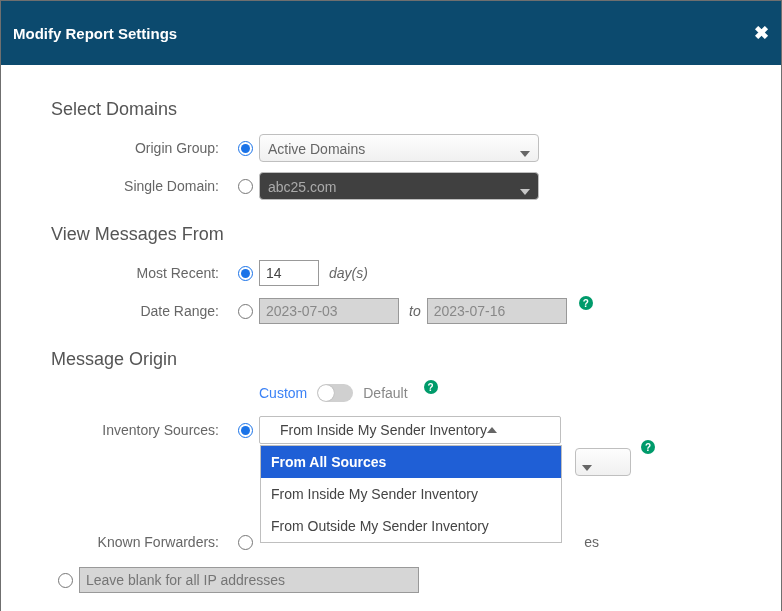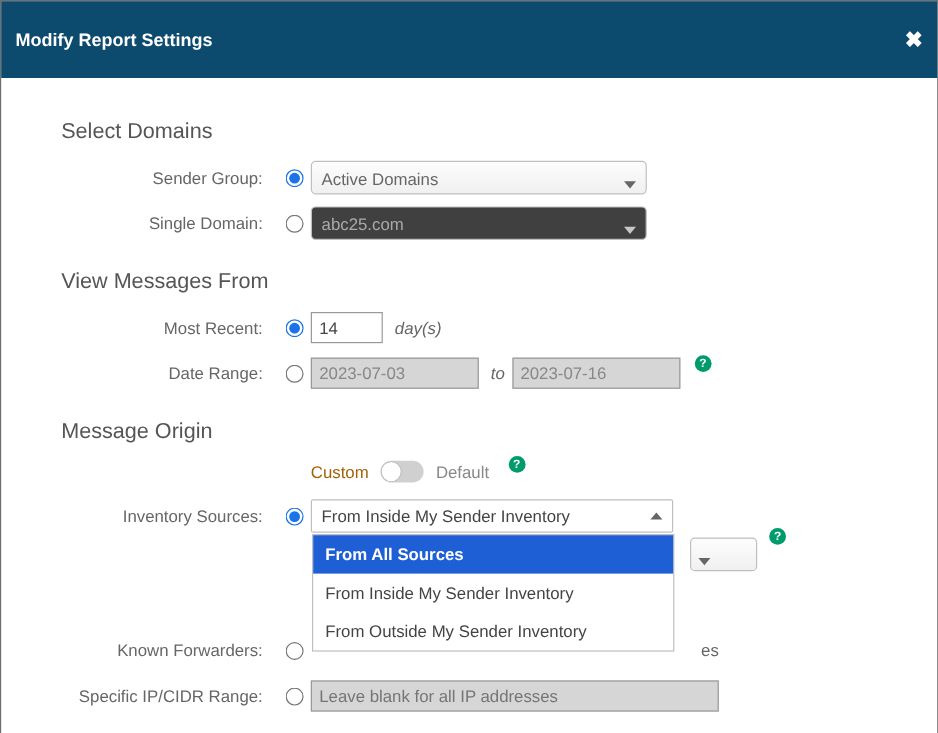--- a/index.html
+++ b/index.html
@@ -105,21 +105,21 @@
     width:14px;height:14px;border-radius:50%;
     background:#009b6b;color:#fff;font-size:10px;
     display:inline-flex;align-items:center;justify-content:center;
     font-weight:bold;cursor:pointer;margin-left:6px;
     position:relative; top:-8px;
   }
   .toggle-row {
     display:flex;align-items:center;gap:10px;
     margin-left:208px;margin-bottom:14px;
   }
-  .toggle-label-on { color:#a16207; }
+  .toggle-label-on { color:#3b82f6; }
   .toggle-label-off { color:#888; }
   .toggle {
     width:36px;height:18px;border-radius:9px;background:#d0d0d0;
     position:relative;cursor:pointer;
   }
   .toggle-knob {
     width:16px;height:16px;border-radius:50%;background:#fff;
     position:absolute;top:1px;left:1px;box-shadow:0 0 1px rgba(0,0,0,.4);
   }
   .dropdown-open {
@@ -133,22 +133,22 @@
   .dropdown-open .opt {
     padding:8px 10px;
     cursor:pointer;color:#444;
   }
   .dropdown-open .opt.sel {
     background:#1f5fd6;color:#fff;font-weight:bold;
   }
   .sources-select {
     border:1px solid #bfbfbf;border-radius:2px;
     width:302px;height:28px;
-    display:flex;align-items:center;justify-content:space-between;
-    padding:4px 8px;background:#fff;color:#444;cursor:pointer;
+    display:flex;align-items:center;
+    padding:4px 20px;background:#fff;color:#444;cursor:pointer;
     position:relative;
   }
   .caret-up {
     width:0;height:0;
     border-left:5px solid transparent;
     border-right:5px solid transparent;
     border-bottom:6px solid #666;
   }
   .footer {
     display:flex;gap:26px;justify-content:center;
@@ -169,21 +169,21 @@
   <div class="titlebar">
     <span>Modify Report Settings</span>
     <span class="close-x">✖</span>
   </div>
 
   <div class="body">
 
     <div class="section-heading">Select Domains</div>
 
     <div class="row">
-      <div class="row-label">Sender Group:</div>
+      <div class="row-label">Origin Group:</div>
       <div class="radio-cell">
           <input type="radio" checked="" style="">
         </div>
       <div class="control-cell">
         <div class="select">
           <span>Active Domains</span>
           <span class="caret"></span>
         </div>
       </div>
     </div>
@@ -267,21 +267,20 @@
       <div class="row-label">Known Forwarders:</div>
       <div class="radio-cell">
           <input type="radio" style="">
         </div>
       <div class="control-cell" style="width:340px;justify-content:flex-end;">
         <span style="color:#666">es</span>
       </div>
     </div>
 
     <div class="row">
-      <div class="row-label">Specific IP/CIDR Range:</div>
       <div class="radio-cell">
           <input type="radio" style="">
         </div>
       <div class="control-cell">
         <input class="text-input wide" disabled="" placeholder="Leave blank for all IP addresses" style="">
       </div>
     </div>
 
     <div class="footer">
       <button class="btn primary">Submit</button>

